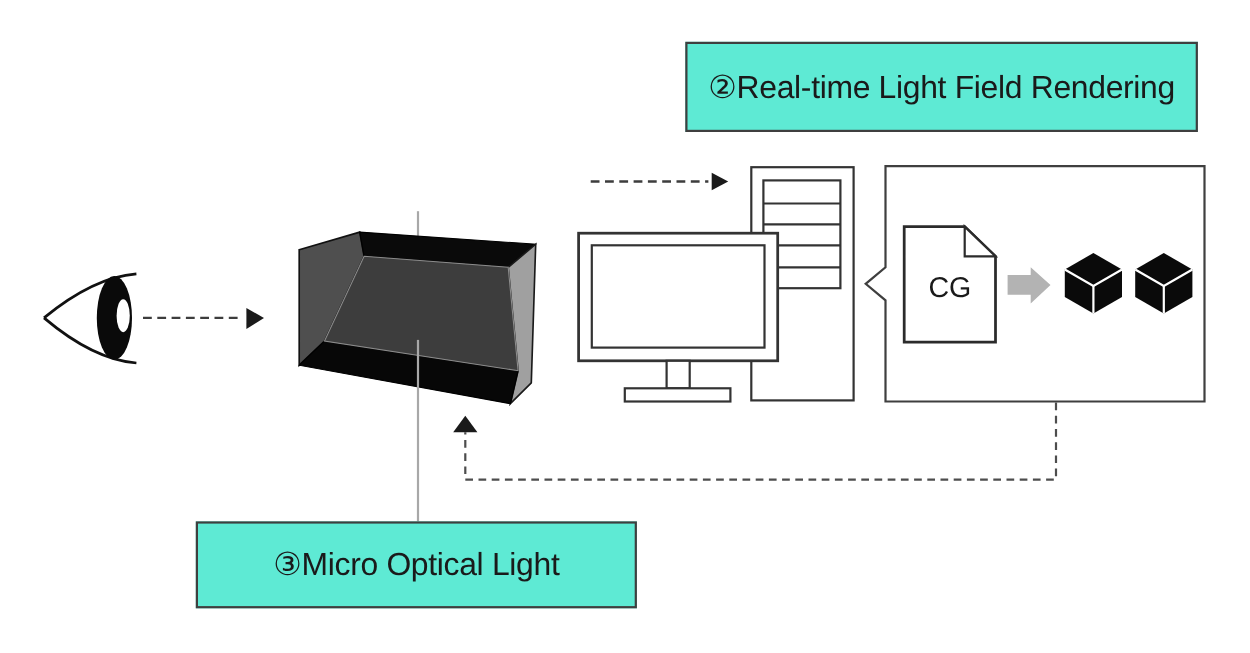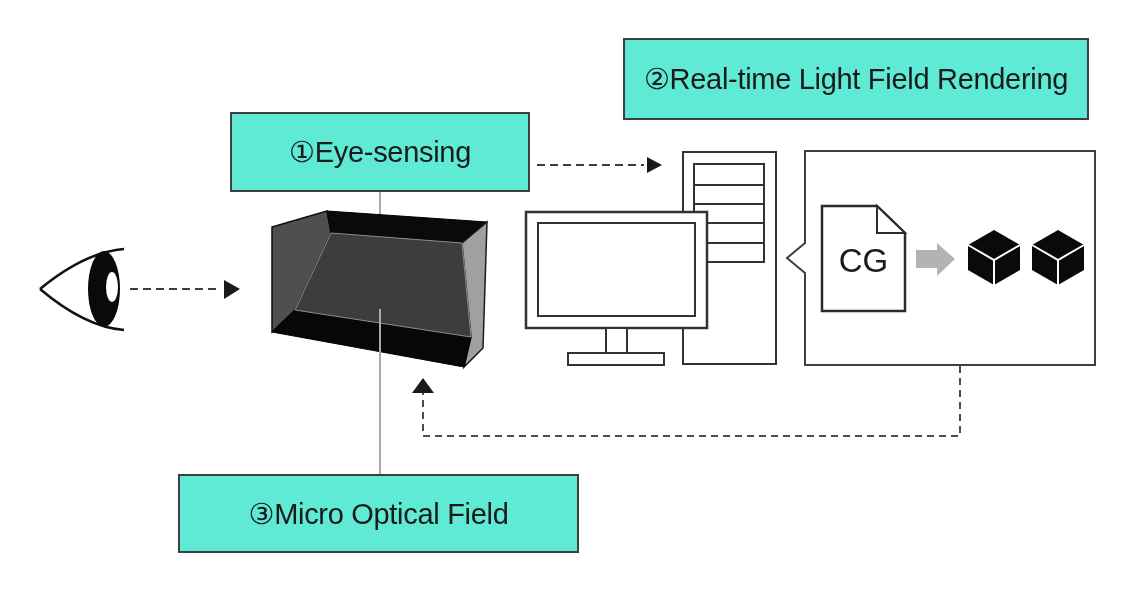--- a/index.html
+++ b/index.html
@@ -22,21 +22,21 @@
     color:#1a1a1a;
     white-space:nowrap;
   }
   .box-eye-sensing{left:230px;top:112px;width:300px;height:80px;}
   .box-light-field{left:623px;top:38px;width:466px;height:82px;}
   .box-micro-lens{left:178px;top:474px;width:401px;height:79px;}
   .cg-label{
     position:absolute;
     left:822px;top:241px;width:83px;height:40px;
     display:flex;align-items:center;justify-content:center;
-    font-size:33px;color:#1a1a1a;
+    font-size:26px;color:#1a1a1a;
   }
 </style>
 </head>
 <body>
 
 <div class="canvas">
 
   <svg width="1136" height="594" viewBox="0 0 1136 594">
 
     <line x1="380" y1="192" x2="380" y2="224" stroke="#a8a8a8" stroke-width="2"></line>
@@ -104,27 +104,24 @@
       <line x1="1058" y1="260" x2="1058" y2="285" stroke="#ffffff" stroke-width="2"></line>
     </g>
 
     <g>
       <path d="M960,366 V436 H423 V393" fill="none" stroke="#4d4d4d" stroke-width="2" stroke-dasharray="7 5"></path>
       <polygon points="412,393 423,378 434,393" fill="#1a1a1a"></polygon>
     </g>
 
   </svg>
 
-  <div class="label-box box-eye-sensing">
-    <span>①Eye-sensing</span>
-  </div>
 
   <div class="label-box box-light-field">
     <span>②Real-time Light Field Rendering</span>
   </div>
 
   <div class="label-box box-micro-lens">
-    <span>③Micro Optical Field</span>
+    <span>③Micro Optical Light</span>
   </div>
 
   <div class="cg-label">CG</div>
 
 </div>
 
 </body></html>

